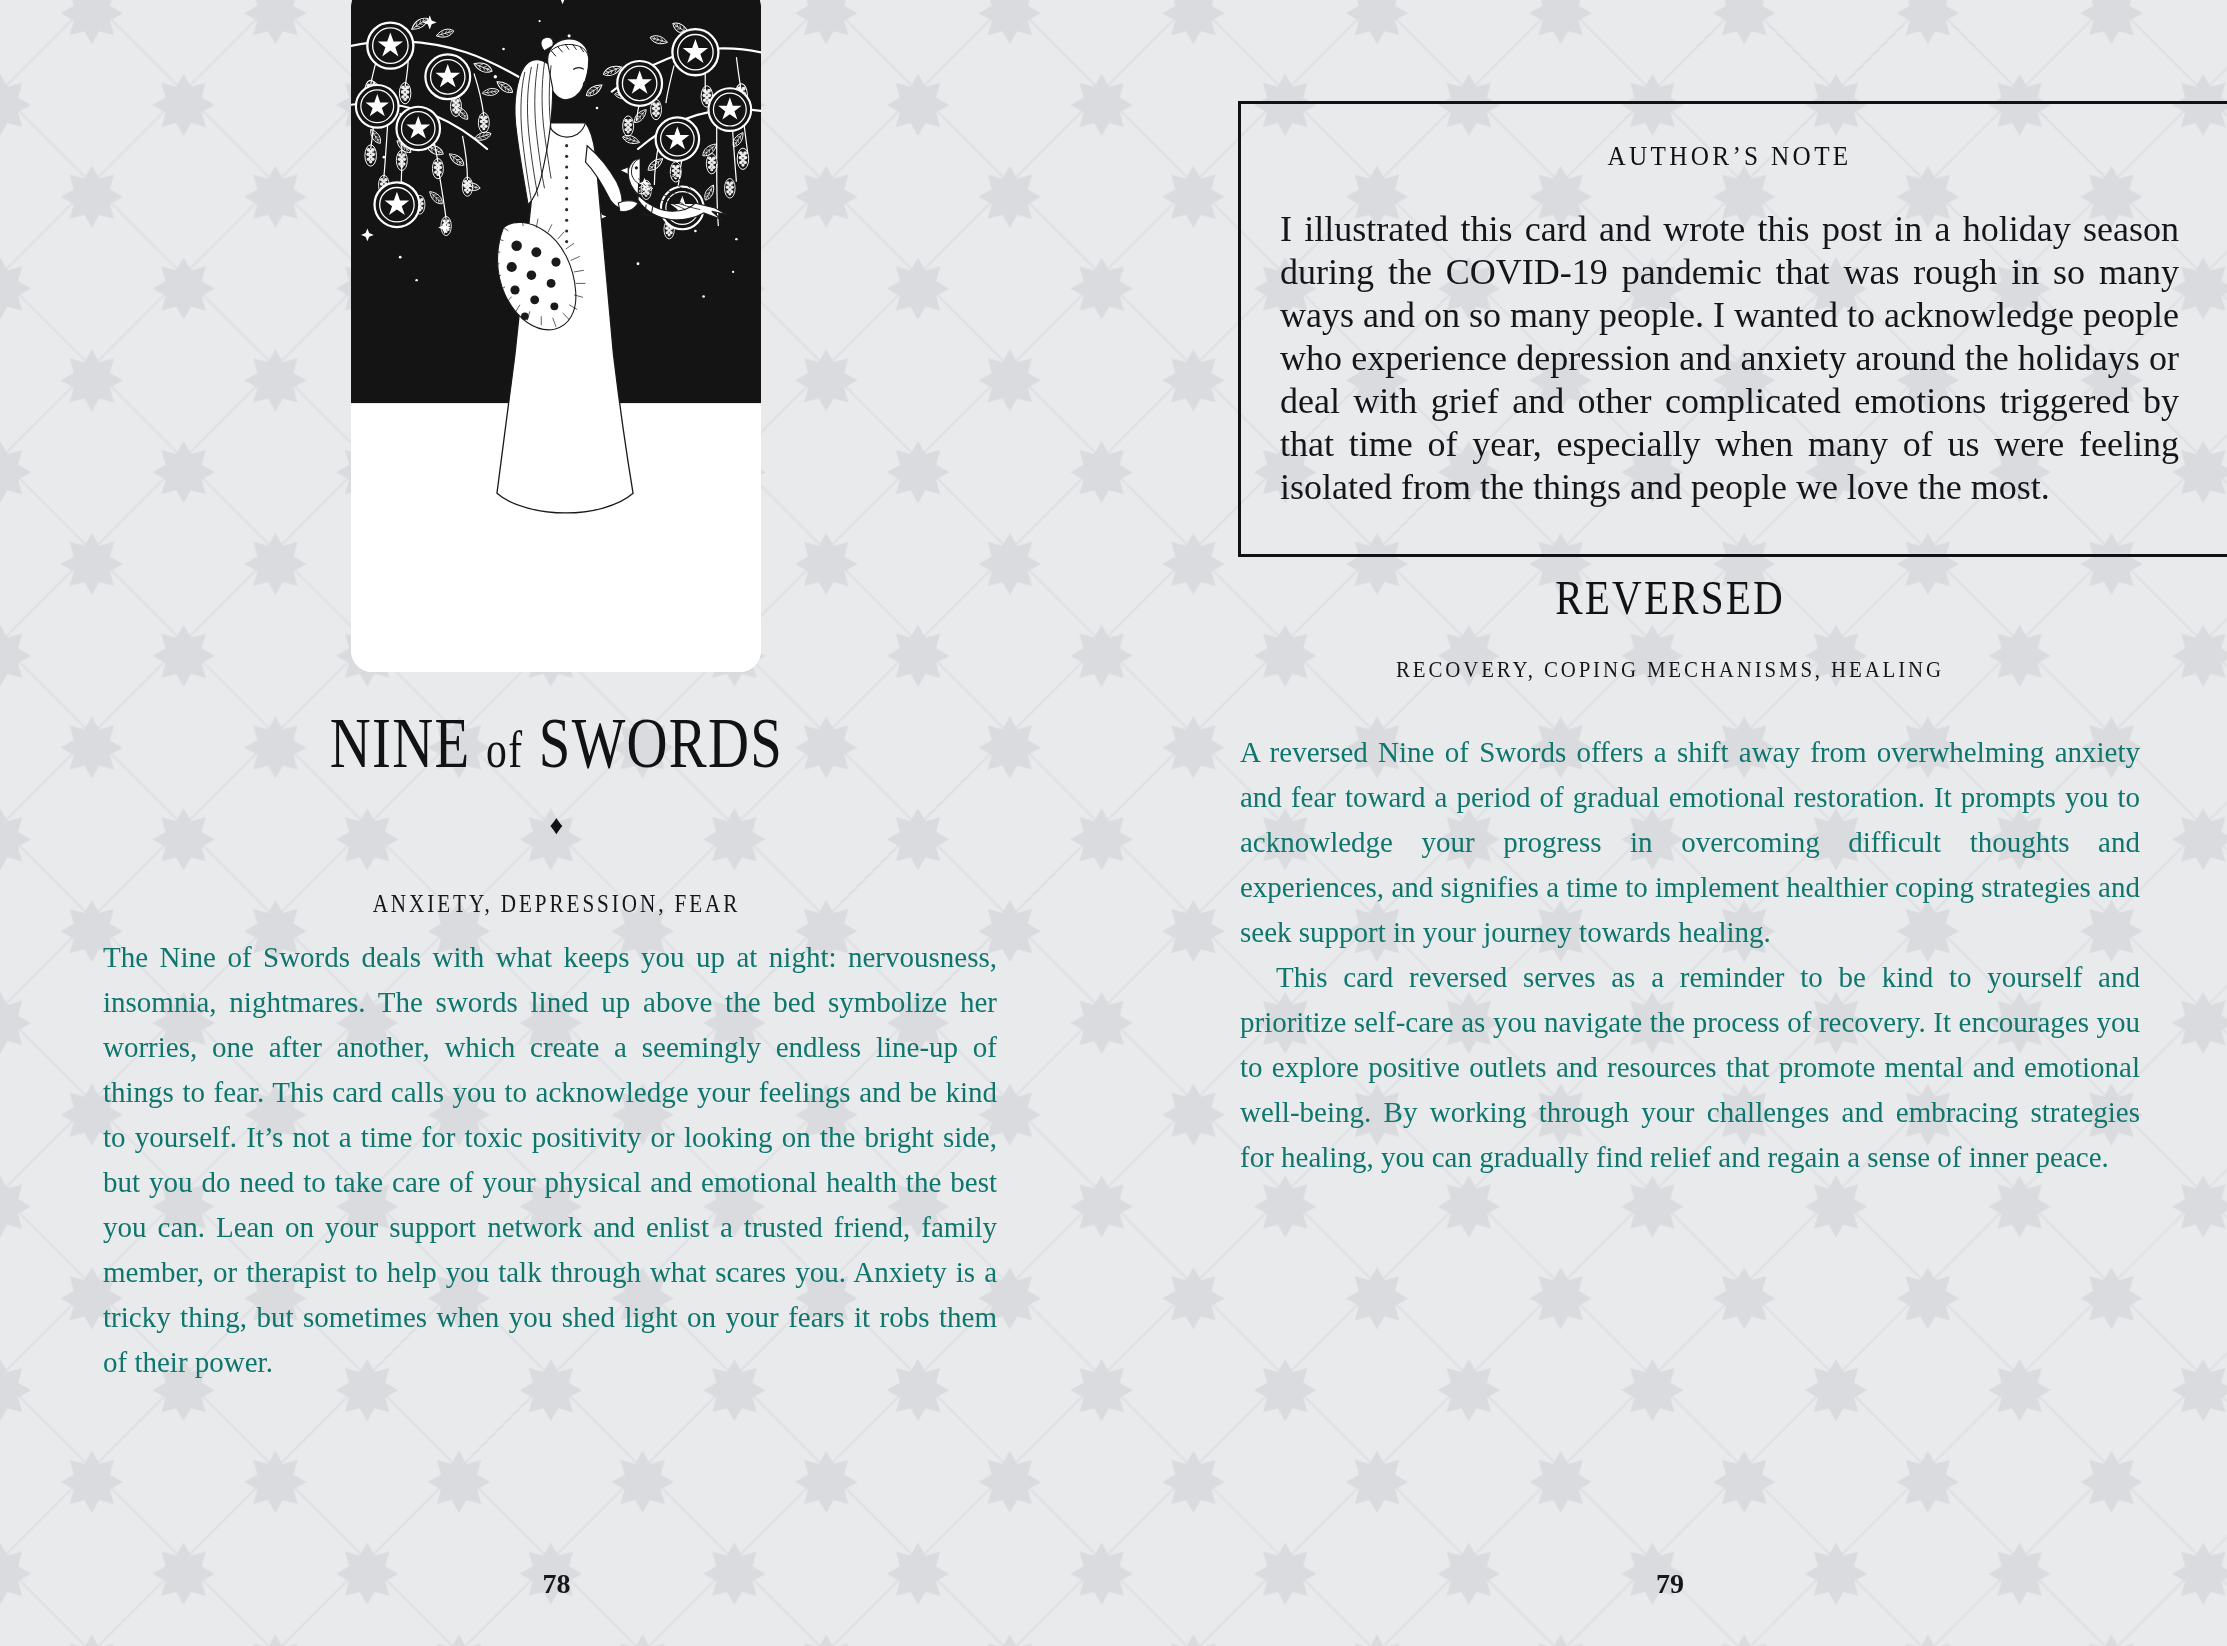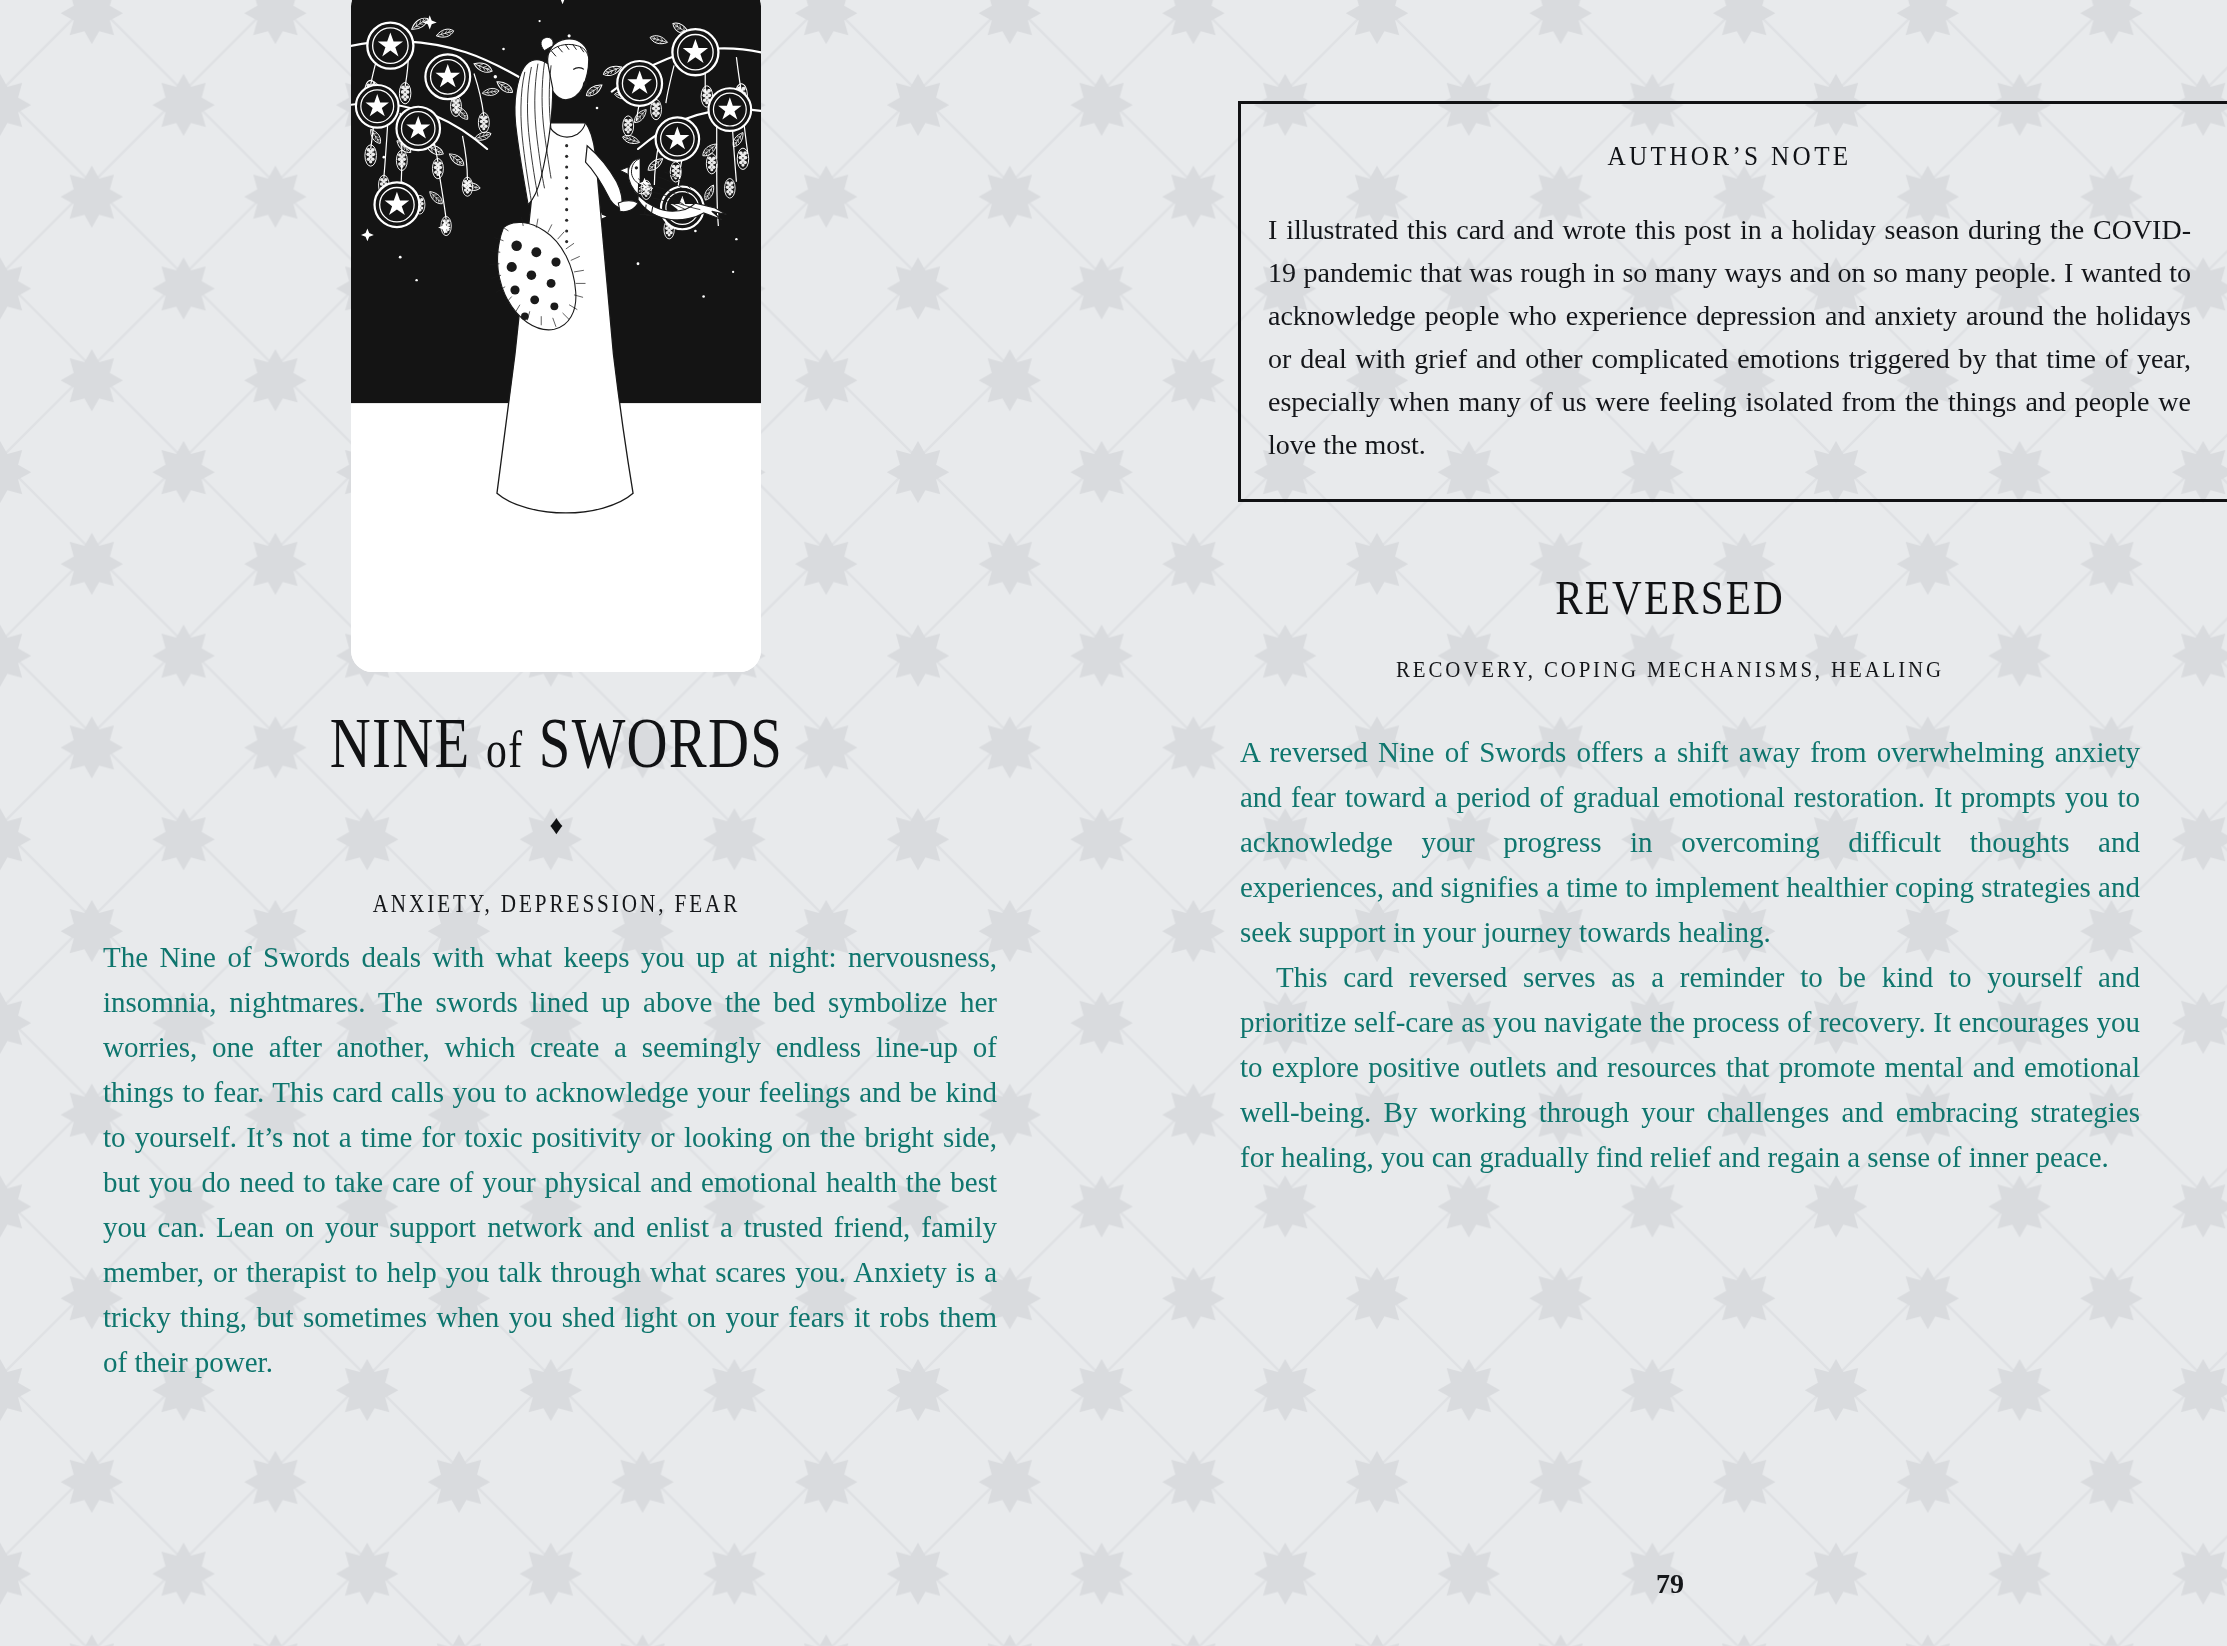--- a/index.html
+++ b/index.html
@@ -144,22 +144,22 @@
     font-size: 28px;
     letter-spacing: 3.7px;
     color: #101216;
     margin: 4.9px 0 36px 0;
     transform: scaleX(0.9);
     transform-origin: center top;
     white-space: nowrap;
   }
 
   .authors-note-text {
-    margin: 0;
-    font-size: 28px;
+    margin: 12px;
+    font-size: 36px;
     line-height: 43px;
     color: #14161a;
     text-align: justify;
   }
 
   .reversed-title {
     position: absolute;
     left: 0;
     top: 569px;
     width: 1114px;
@@ -535,16 +535,17 @@
 
     <div class="reversed-title">REVERSED</div>
     <div class="keywords-right">RECOVERY, COPING MECHANISMS, HEALING</div>
   </div>
 
   <div class="body-col-right">
     <p class="body-par">A reversed Nine of Swords offers a shift away from overwhelming anxiety and fear toward a period of gradual emotional restoration. It prompts you to acknowledge your progress in overcoming difficult thoughts and experiences, and signifies a time to implement healthier coping strategies and seek support in your journey towards healing.</p>
     <p class="body-par indent">This card reversed serves as a reminder to be kind to yourself and prioritize self-care as you navigate the process of recovery. It encourages you to explore positive outlets and resources that promote mental and emotional well-being. By working through your challenges and embracing strategies for healing, you can gradually find relief and regain a sense of inner peace.</p>
   </div>
 
+  <div class="folio folio-left">78</div>
   <div class="folio folio-right">79</div>
 
 </div>
 
 
 </body></html>

